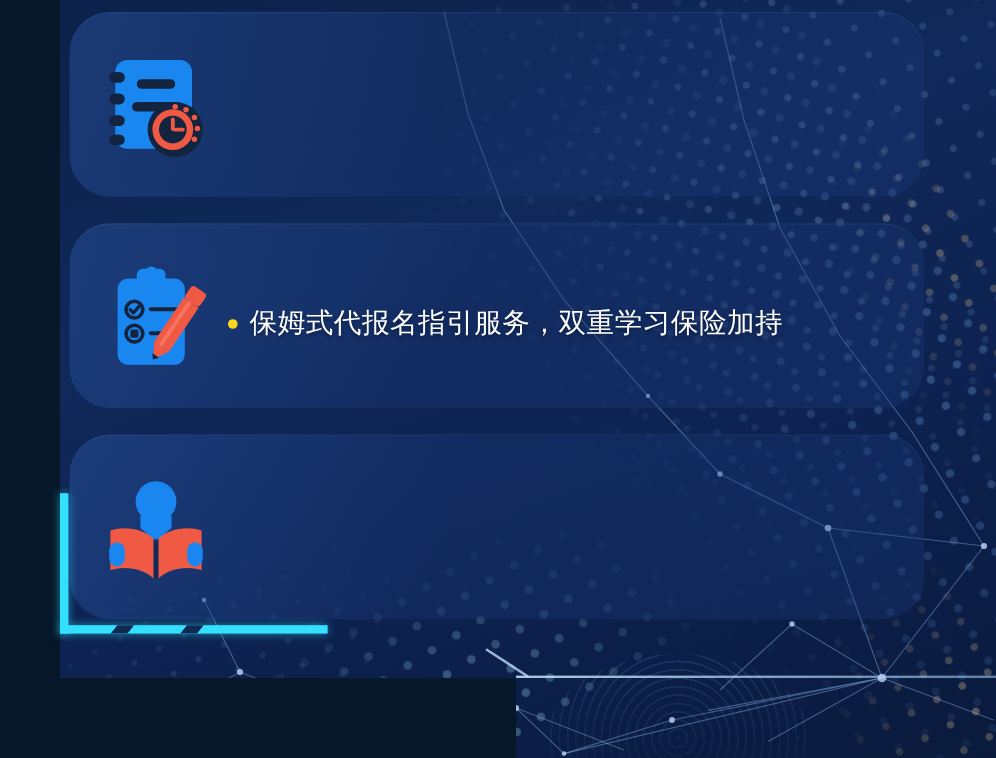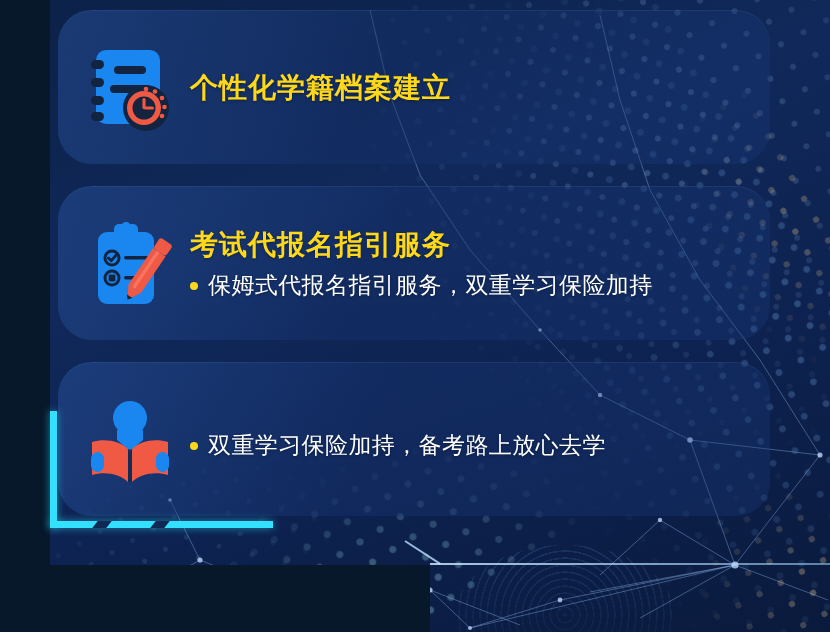--- a/index.html
+++ b/index.html
@@ -332,21 +332,20 @@
             <circle cx="74" cy="74" r="2.3"></circle>
           </g>
 
           <circle cx="56" cy="66" r="17" fill="#f05a45"></circle>
           <circle cx="56" cy="66" r="11.5" fill="#12243f"></circle>
           <rect x="54.4" y="56" width="3.2" height="11" rx="1.6" fill="#f05a45"></rect>
           <rect x="56" y="64.4" width="10" height="3.2" rx="1.6" fill="#f05a45"></rect>
         </svg>
       </div>
       <div class="text-wrap">
-        <div class="item-title">个性化学籍档案建立</div>
       </div>
     </div>
 
     <div class="row row-2">
       <div class="icon-wrap">
         <svg width="84" height="92" viewBox="0 0 84 92">
 
           <rect x="10" y="14" width="56" height="72" rx="9" fill="#1a86f0"></rect>
 
           <rect x="26" y="6" width="24" height="14" rx="5" fill="#1a86f0"></rect>
@@ -363,21 +362,20 @@
           <g transform="rotate(34 60 52)">
             <rect x="52" y="18" width="15" height="13" rx="3" fill="#f05a45"></rect>
             <rect x="52" y="31" width="15" height="44" fill="#f05a45"></rect>
             <rect x="56.5" y="31" width="3.2" height="44" fill="#ff8a78" opacity="0.55"></rect>
             <path d="M52 75 h15 l-7.5 13 z" fill="#f05a45"></path>
             <path d="M56.2 84 h6.6 l-3.3 4 z" fill="#12243f"></path>
           </g>
         </svg>
       </div>
       <div class="text-wrap">
-        <div class="item-title">考试代报名指引服务</div>
         <div class="item-desc">
           <span class="bullet"></span>
           <span>保姆式代报名指引服务，双重学习保险加持</span>
         </div>
       </div>
     </div>
 
     <div class="row row-3">
       <div class="icon-wrap">
         <svg width="86" height="92" viewBox="0 0 86 92">
@@ -390,24 +388,20 @@
 
           <path d="M81 48 C68 44 53 47 45 55 L45 88 C53 80 68 77 81 81 Z" fill="#f05a45"></path>
 
           <path d="M41 55 L41 88 L45 88 L45 55 Z" fill="#12243f" opacity="0.55"></path>
 
           <rect x="4" y="58" width="13" height="20" rx="6.5" fill="#1a86f0"></rect>
           <rect x="69" y="58" width="13" height="20" rx="6.5" fill="#1a86f0"></rect>
         </svg>
       </div>
       <div class="text-wrap">
-        <div class="item-desc">
-          <span class="bullet"></span>
-          <span>双重学习保险加持，备考路上放心去学</span>
-        </div>
       </div>
     </div>
   </div>
 
   <div class="hairline-diag"></div>
   <div class="hairline"></div>
   <div class="bg-gutter-bottom"></div>
   <div class="bg-gutter-left"></div>
 
   <div class="accent-v"></div>

